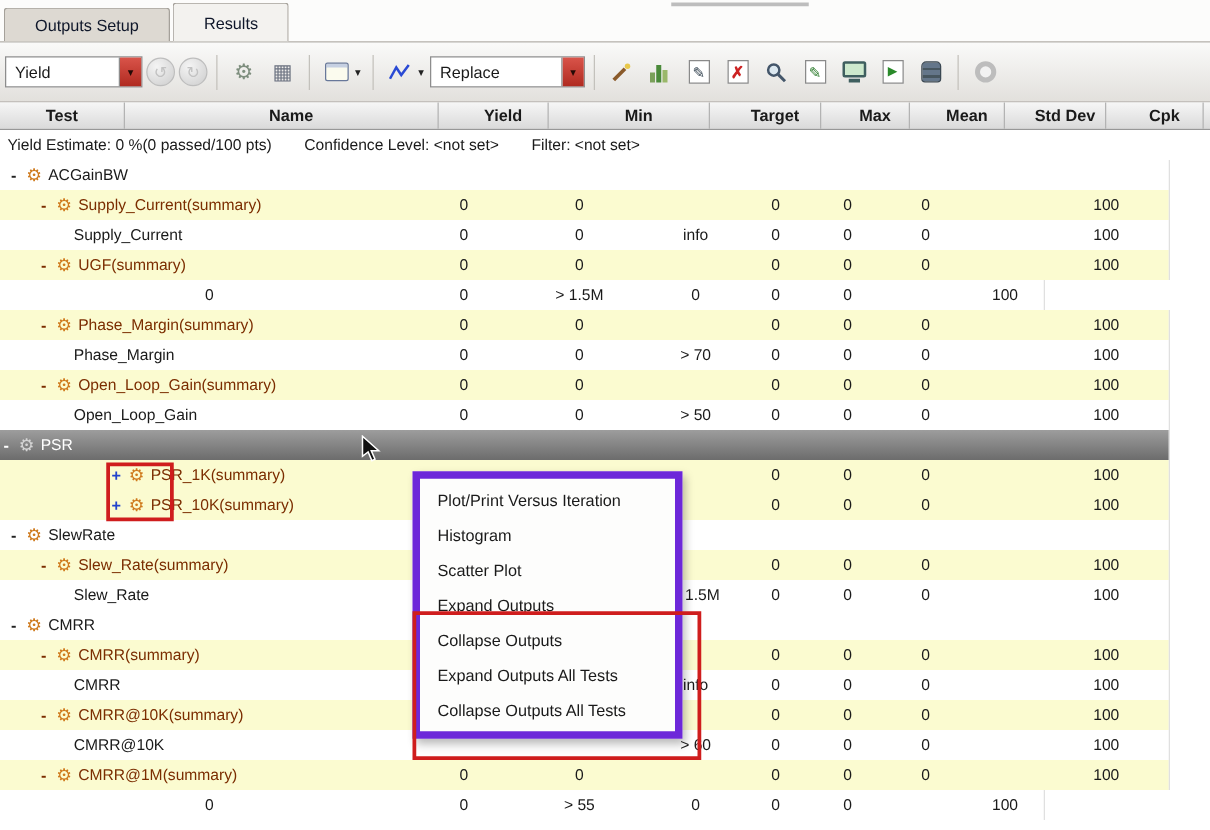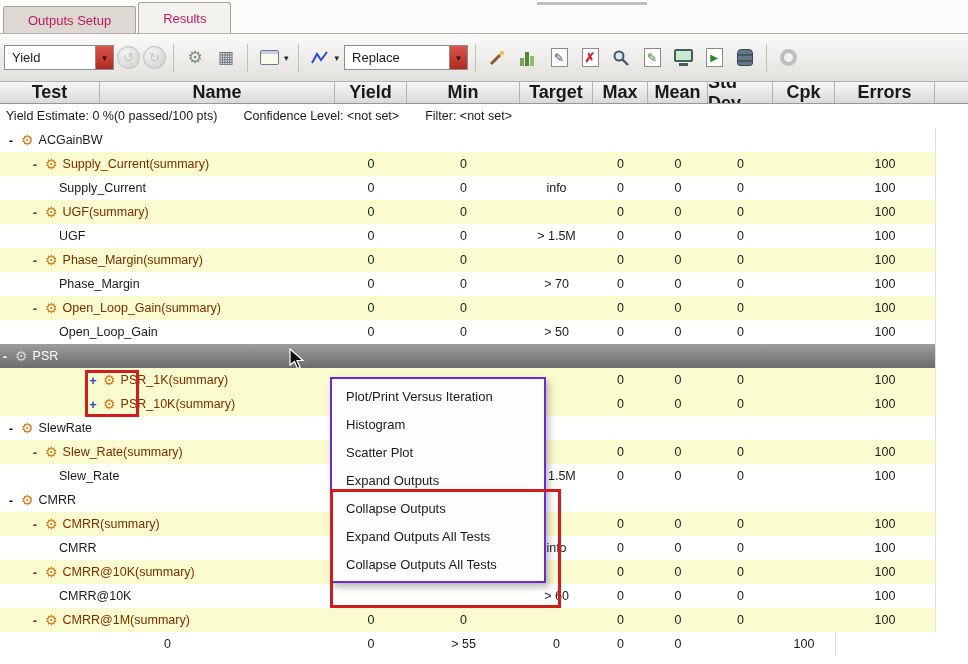--- a/index.html
+++ b/index.html
@@ -14,21 +14,21 @@
 
   
   .tabbar {
     height:34px; background:#fcfcfb;
     border-bottom:1px solid #b2afa9;
     display:flex; align-items:flex-end; padding-left:3px; position:relative;
   }
   .tab {
     height:27px; padding:0 24px; display:flex; align-items:center;
     font-size:13px; background:#ddd9d2; border:1px solid #a5a19a; border-bottom:none;
-    border-radius:3px 3px 0 0; margin-right:2px; color:#be185d;
+    border-radius:3px 3px 0 0; margin-right:2px; color:#0f172a;
   }
   .tab.active { background:#f3f2ef; height:31px; }
   .splitter-handle { position:absolute; top:2px; left:537px; width:110px; height:3px; background:#bdbdbd; }
 
   
   .toolbar {
     height:48px; background:linear-gradient(#fafaf9,#e2e0dc);
     border-bottom:1px solid #b2afa9;
     display:flex; align-items:center; padding:0 4px; gap:3px;
   }
@@ -61,21 +61,21 @@
   .monitor-stand { width:9px; height:3px; background:#3f5f5f; margin-top:1px; }
   .db { width:16px; height:17px; border-radius:4px 4px 3px 3px;
     background:repeating-linear-gradient(#64768a 0 4px, #47565f 4px 6px); border:1px solid #3a4752; }
   .ring { width:17px; height:17px; border:4px solid #bdbdbd; border-radius:50%; background:#f2f2f2; }
 
   
   .grid-header {
     display:grid;
     grid-template-columns:100px 235px 72px 113px 73px 55px 60px 65px 62px 100px 1fr;
     height:22px; background:linear-gradient(#f6f6f6,#dadada);
-    border-bottom:1px solid #979797; font-weight:bold; font-size:18px;
+    border-bottom:1px solid #979797; font-weight:bold; font-size:13px;gap:16px;
   }
   .grid-header .hc { display:flex; align-items:center; justify-content:center; border-right:1px solid #b3b3b3; overflow:hidden; }
   .grid-header .hc:last-child { border-right:none; }
   .info-row { height:24px; display:flex; align-items:center; font-size:12.5px; padding-left:6px; gap:26px; background:#ffffff; white-space:nowrap; }
 
   .rows { }
   .row {
     display:grid;
     grid-template-columns:335px 72px 113px 73px 55px 60px 65px 62px 100px 1fr;
     height:24px; font-size:12.5px; align-items:stretch; background:#ffffff;
@@ -99,21 +99,21 @@
   .kind-summary_deep .nm { color:#7b2d00; }
   .kind-summary_deep .exp { color:#2244cc; }
   .kind-group_selected { background:linear-gradient(#9d9d9d,#6c6c6c); }
   .kind-group_selected .nm, .kind-group_selected .exp { color:#ffffff; }
   .kind-group_selected .gear-ic { color:#d5d5d5; }
   .kind-group_selected .filler { background:#ffffff; }
 
   
   .context-menu {
     position:absolute; left:330px; top:377px; width:216px;
-    background:#fdfdfc; border:2px solid #6d28d9;
+    background:#fdfdfc; border:6px solid #6d28d9;
     box-shadow:3px 4px 7px rgba(0,0,0,0.28);
     padding:3px 0; z-index:10;
   }
   .menu-item { height:28px; display:flex; align-items:center; padding:0 14px; font-size:13px; color:#1a1a1a; white-space:nowrap; }
 
   
   .red-box { position:absolute; border:3px solid #cf1d1d; z-index:12; pointer-events:none; }
   #red-expanders { left:85px; top:370px; width:54px; height:47px; }
   #red-menu-items { left:330px; top:489px; width:231px; height:119px; }
 
@@ -303,24 +303,20 @@
     <div class="cell v">0</div>
     <div class="cell v"></div>
     <div class="cell v">0</div>
     <div class="cell v">0</div>
     <div class="cell v">0</div>
     <div class="cell v"></div>
     <div class="cell v">100</div>
     <div class="cell filler"></div>
   </div>
     <div class="row kind-leaf">
-    <div class="cell tree">
-
-      <span class="nm">UGF</span>
-    </div>
     <div class="cell v">0</div>
     <div class="cell v">0</div>
     <div class="cell v">&gt; 1.5M</div>
     <div class="cell v">0</div>
     <div class="cell v">0</div>
     <div class="cell v">0</div>
     <div class="cell v"></div>
     <div class="cell v">100</div>
     <div class="cell filler"></div>
   </div>

